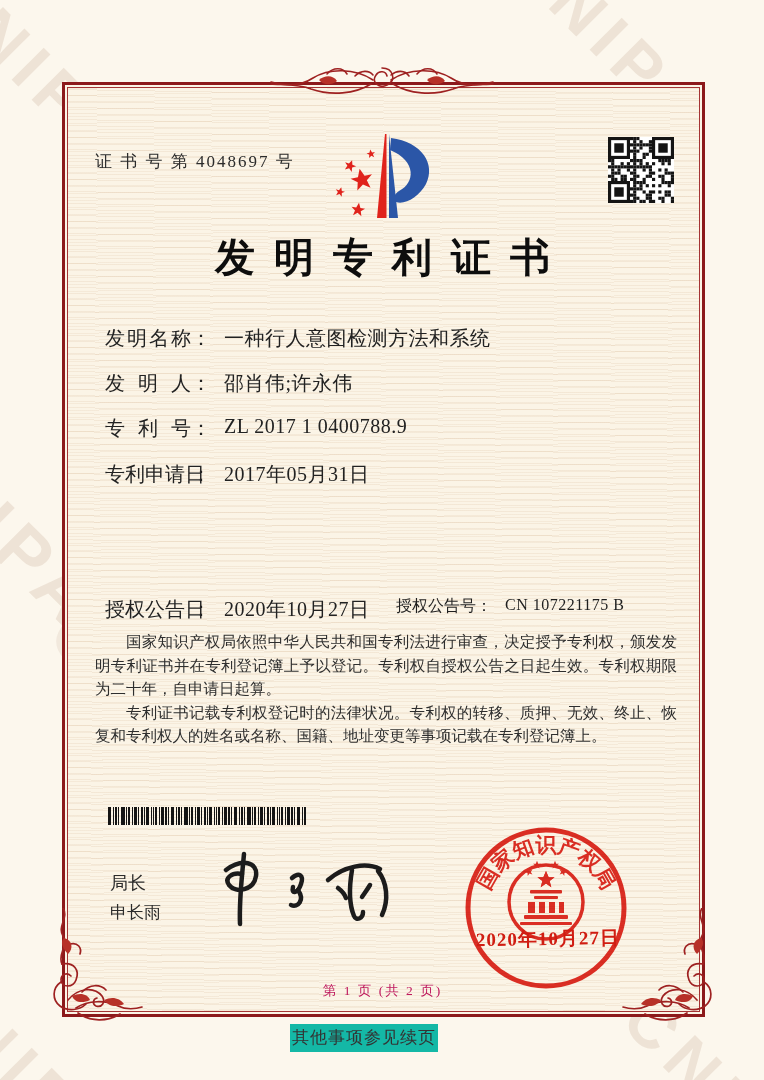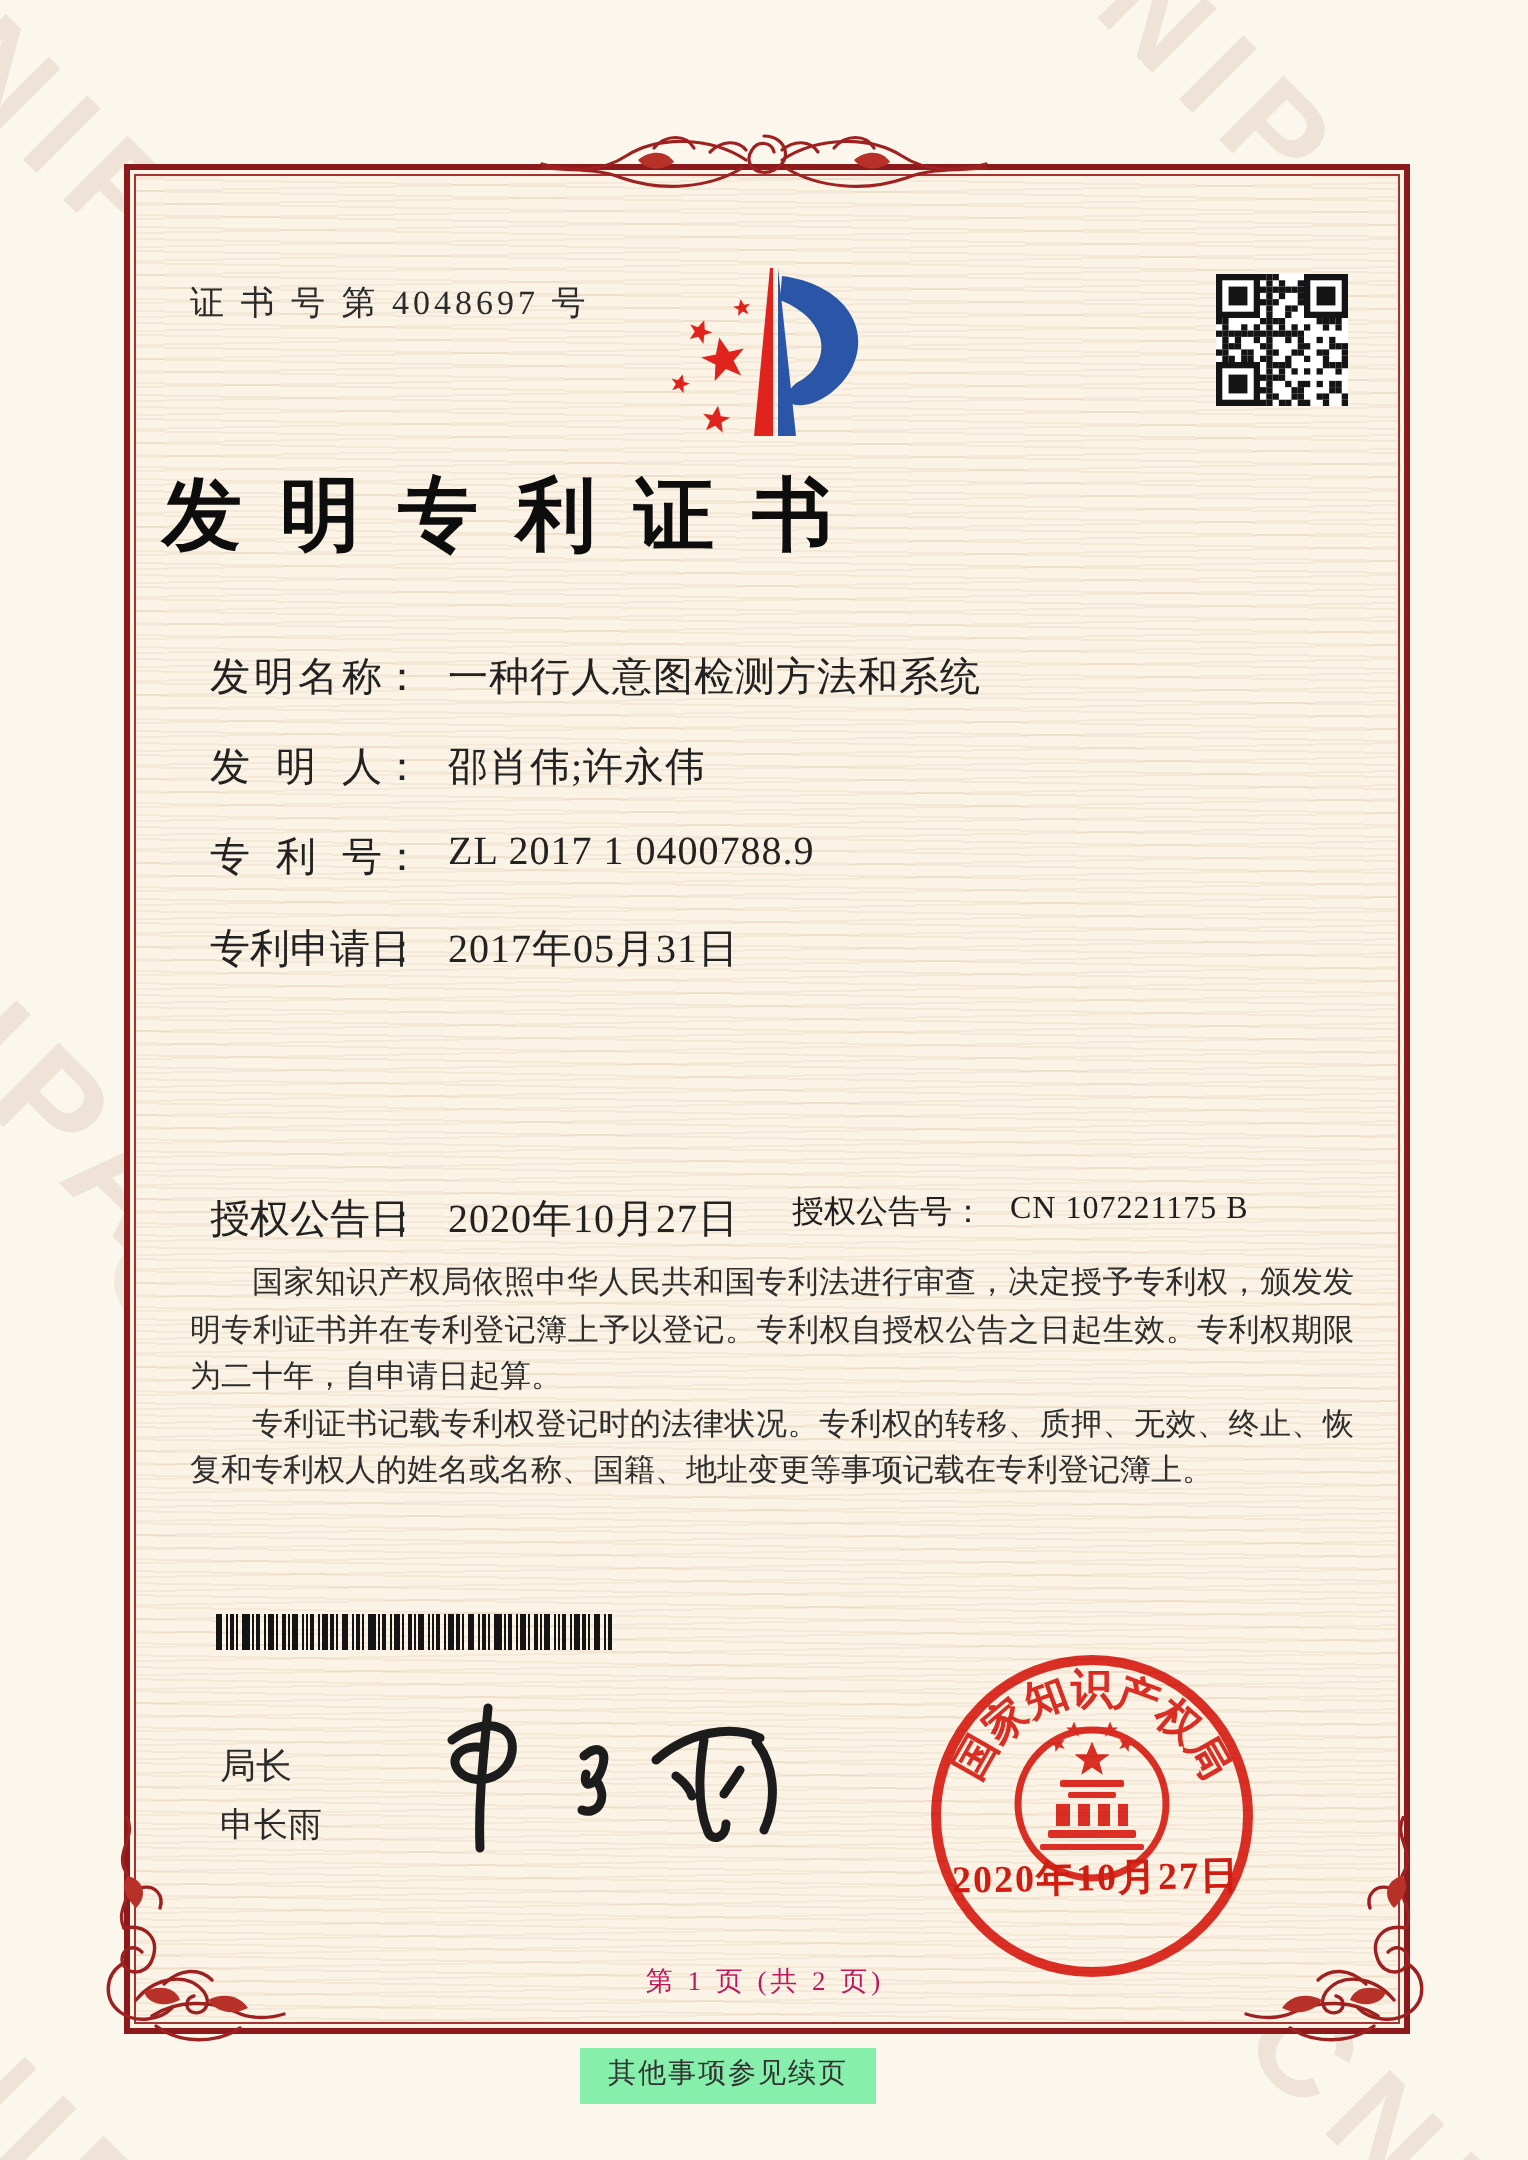--- a/index.html
+++ b/index.html
@@ -8,43 +8,43 @@
   .wm{position:absolute;font-family:"Liberation Sans","DejaVu Sans",sans-serif;
       font-weight:bold;font-size:66px;letter-spacing:10px;color:rgba(186,152,125,0.20);
       transform-origin:0 0;transform:rotate(45deg);white-space:nowrap;pointer-events:none;}
   #frame{position:absolute;left:62px;top:82px;width:637px;height:929px;
          border:3px solid #8c191b;background:#fbf4e6;}
   #frame-inner{position:absolute;left:2px;top:2px;right:2px;bottom:2px;
          border:1px solid #a43434;
          background-image:repeating-linear-gradient(181deg,rgba(190,142,96,.12) 0 1px,transparent 1px 6px),
                           repeating-linear-gradient(179deg,rgba(190,142,96,.10) 0 1px,transparent 1px 7px);}
   .abs{position:absolute;}
-  #cert-no{left:95px;top:140px;font-size:17px;letter-spacing:2px;color:#2b2b2b;}
-  #title{left:62px;top:230px;width:641px;text-align:left;font-size:40px;font-weight:bold;
+  #cert-no{left:95px;top:150px;font-size:17px;letter-spacing:2px;color:#2b2b2b;}
+  #title{left:62px;top:230px;width:641px;text-align:center;font-size:40px;font-weight:bold;
          letter-spacing:19px;text-indent:19px;color:#0d0d0d;}
   .row{position:absolute;left:105px;font-size:20px;color:#222;white-space:nowrap;}
   .flabel{display:inline-block;width:86px;text-align:justify;text-align-last:justify;vertical-align:top;}
   .fcolon{display:inline-block;vertical-align:top;}
   .fval{display:inline-block;margin-left:13px;vertical-align:top;letter-spacing:0.5px;}
   .fval.wrap{white-space:normal;width:470px;line-height:23px;}
   .col2{position:absolute;left:382px;font-size:16px;white-space:nowrap;margin-left:14px;}
   .col2 .flabel{width:80px;}
   #body-text{left:95px;top:630px;width:582px;font-size:15.5px;line-height:23.5px;color:#2e2e2e;
              text-align:justify;}
   #body-text p{margin:0;text-indent:2em;}
   #barcode{left:108px;top:807px;}
   #sig-title{left:110px;top:871px;font-size:18px;font-family:"Liberation Sans","DejaVu Sans",sans-serif;color:#2b2b2b;}
   #sig-name{left:110px;top:901px;font-size:17px;font-family:"Liberation Sans","DejaVu Sans",sans-serif;color:#2b2b2b;}
   #signature{left:212px;top:848px;}
   #seal{left:460px;top:822px;opacity:.93;mix-blend-mode:multiply;}
   #seal-date{left:476px;top:926px;width:150px;font-size:19px;font-weight:bold;color:#d01d12;
              letter-spacing:1px;transform:rotate(-1deg);white-space:nowrap;}
   #page-info{left:62px;top:982px;width:641px;text-align:center;font-size:13.5px;color:#be185d;letter-spacing:2px;}
-  #footer-note{left:290px;top:1024px;width:148px;height:28px;background:#86efac;
-               text-align:center;font-size:14px;line-height:28px;color:#333;letter-spacing:1px;}
+  #footer-note{left:290px;top:1024px;width:148px;height:28px;background:#14b8a6;
+               text-align:center;font-size:17px;line-height:28px;color:#333;letter-spacing:1px;}
   svg{display:block;}
 </style>
 </head>
 <body>
 
 <div id="page">
 
   <div class="wm" style="left:-30px;top:-48px;">CNIPA</div>
   <div class="wm" style="left:548px;top:-78px;">CNIPA</div>
   <div class="wm" style="left:438px;top:268px;font-size:72px;">CNIPA</div>

